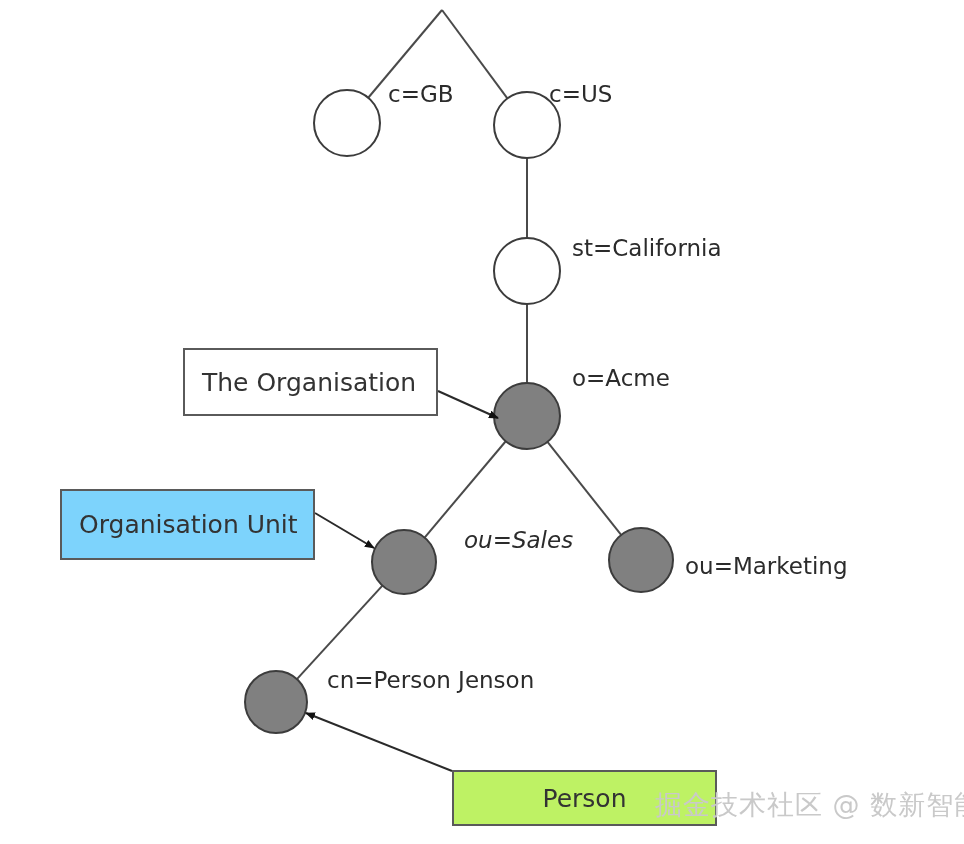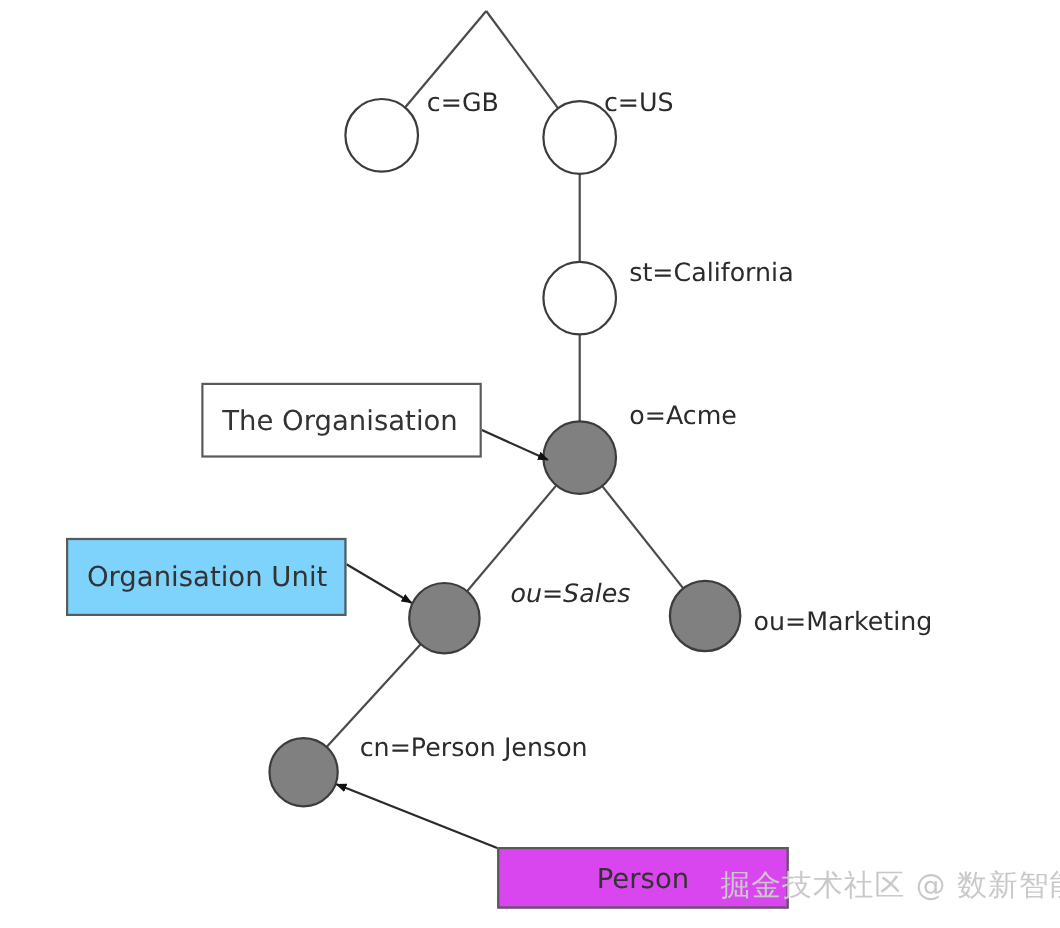--- a/index.html
+++ b/index.html
@@ -103,20 +103,20 @@
       <div class="node-label" style="left: 685px; top: 527px; margin-top: 28px;">ou=Marketing</div>
       <div class="node-label" style="left: 327px; top: 669px;">cn=Person Jenson</div>
     </div>
   <div id="callouts-layer">
       <div class="callout-box" style="left: 183px; top: 348px; width: 255px; height: 68px; border-color: rgb(90, 90, 90); background: rgb(255, 255, 255);">
         <div class="callout-text align-left">The Organisation</div>
       </div>
       <div class="callout-box" style="left: 60px; top: 477px; width: 255px; height: 71px; border-color: rgb(90, 90, 90); background: #7dd3fc; margin-top: 12px;">
         <div class="callout-text align-left">Organisation Unit</div>
       </div>
-      <div class="callout-box" style="left: 452px; top: 770px; width: 265px; height: 56px; border-color: rgb(90, 90, 90); background: #d946ef;">
+      <div class="callout-box" style="left: 452px; top: 770px; width: 265px; height: 56px; border-color: rgb(90, 90, 90); background: #bef264;">
         <div class="callout-text align-center">Person</div>
       </div>
     </div>
 
   <div id="watermark" style="left: 655px; top: 787px; color: rgb(201, 201, 201);">掘金技术社区 @ 数新智能</div>
 
 </div>
 
 </body></html>

